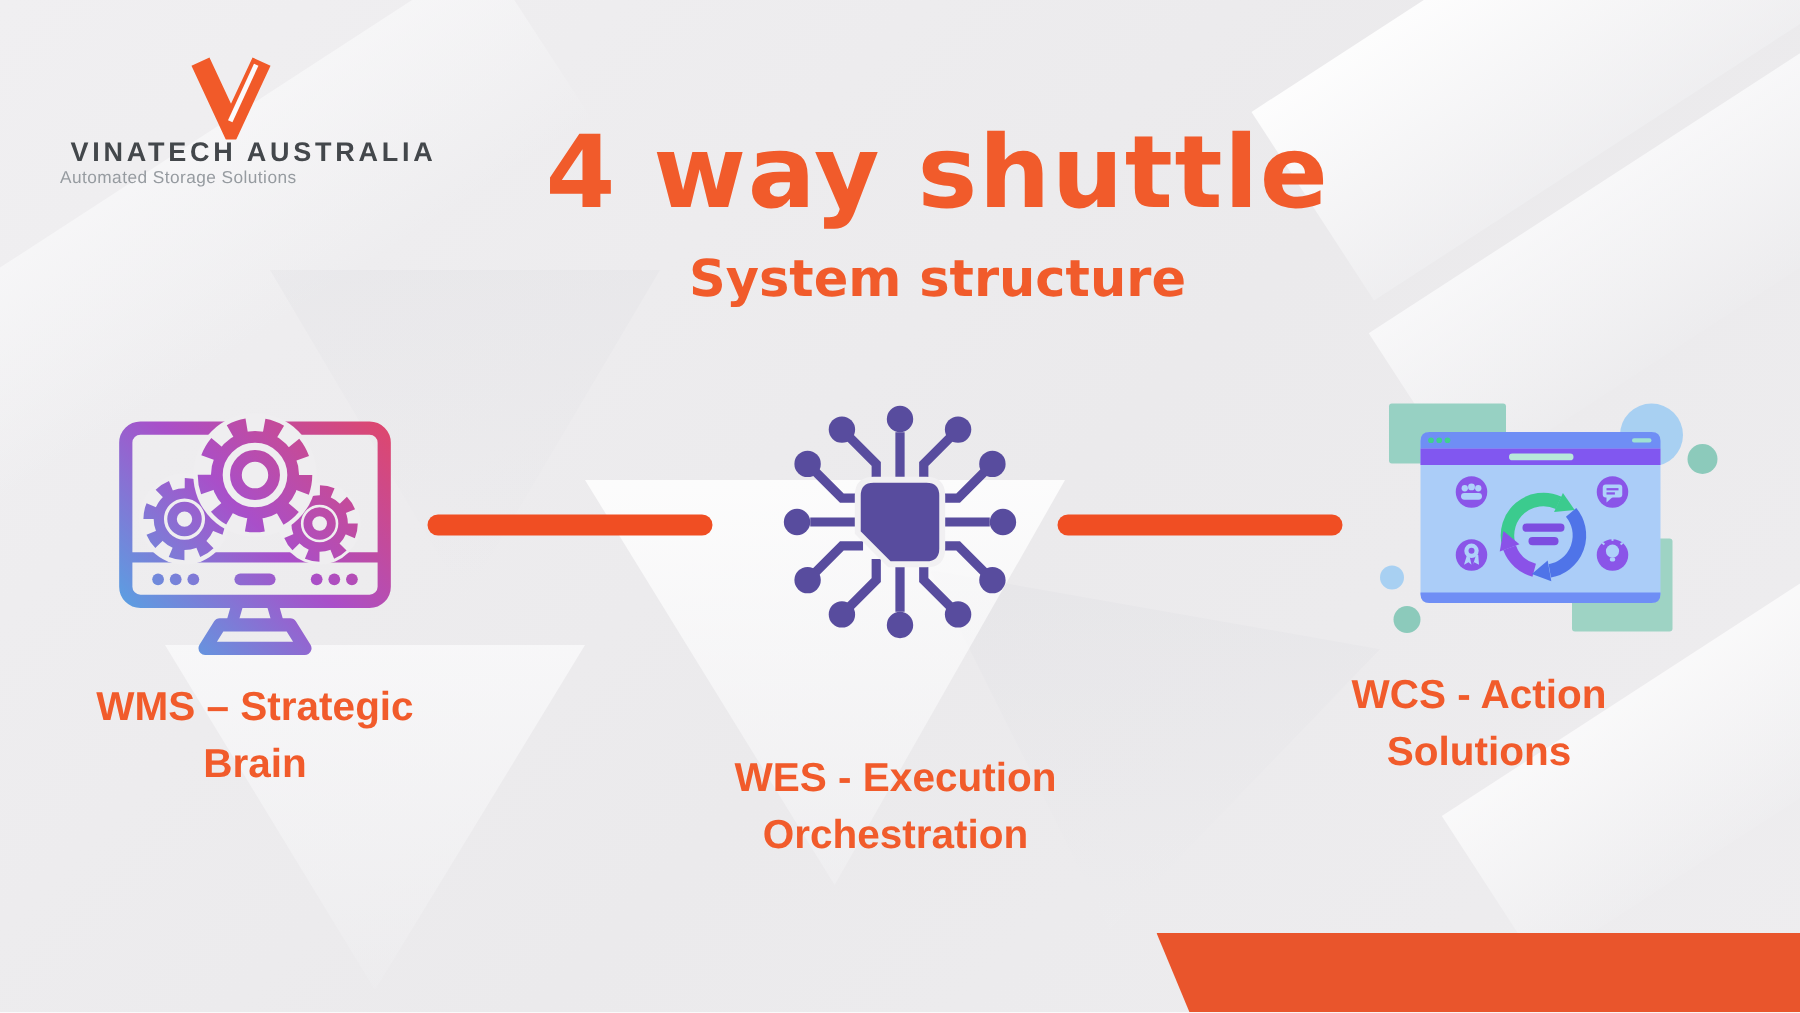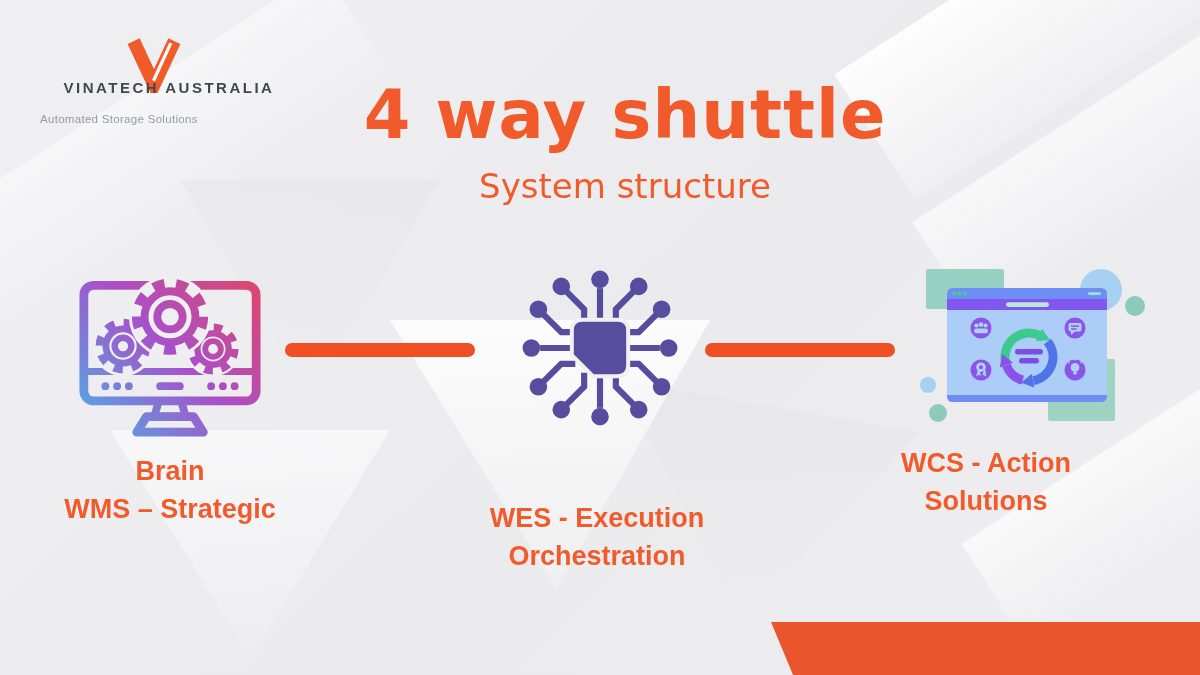--- a/index.html
+++ b/index.html
@@ -12,26 +12,26 @@
   .d2{left:110px;top:430px;width:280px;height:230px;background:linear-gradient(180deg,rgba(252,252,253,.7),rgba(240,240,242,.25));clip-path:polygon(0 0,100% 0,50% 100%);}
   .d3{left:830px;top:-90px;width:560px;height:150px;background:linear-gradient(180deg,rgba(255,255,255,.9),rgba(242,242,244,.5));transform:rotate(-33deg);}
   .d4{left:900px;top:60px;width:560px;height:120px;background:linear-gradient(180deg,rgba(251,251,252,.8),rgba(238,238,240,.35));transform:rotate(-33deg);}
   .d5{left:-120px;top:100px;width:520px;height:130px;background:linear-gradient(180deg,rgba(250,250,251,.65),rgba(238,238,240,.2));transform:rotate(-33deg);}
   .d6{left:620px;top:380px;width:300px;height:240px;background:linear-gradient(180deg,rgba(223,223,227,.35),rgba(240,240,242,.1));clip-path:polygon(0 0,100% 22%,40% 100%);}
   .d7{left:180px;top:180px;width:260px;height:220px;background:linear-gradient(180deg,rgba(222,222,226,.3),rgba(240,240,242,.05));clip-path:polygon(0 0,100% 0,50% 100%);}
   .d8{left:960px;top:420px;width:420px;height:120px;background:linear-gradient(180deg,rgba(255,255,255,.7),rgba(240,240,242,.3));transform:rotate(-33deg);}
 
   
   .logo-v{position:absolute;left:122px;top:36px;width:64px;height:57px;}
-  .brand{position:absolute;left:40px;top:79px;width:258px;text-align:center;font-size:15px;font-weight:700;letter-spacing:2.5px;color:#43474b;}
+  .brand{position:absolute;left:40px;top:91px;width:258px;text-align:center;font-size:18px;font-weight:700;letter-spacing:2.5px;color:#43474b;}
   .tagline{position:absolute;left:40px;top:113px;width:258px;text-align:left;font-size:11.5px;color:#969ba0;letter-spacing:.3px;}
 
   
   .title1{position:absolute;left:300px;top:76px;width:650px;text-align:center;font-family:"DejaVu Sans",sans-serif;font-size:67px;font-weight:800;color:var(--accent,#f2632d);letter-spacing:1px;}
-  .title2{position:absolute;left:300px;top:166px;width:650px;text-align:center;font-family:"DejaVu Sans",sans-serif;font-size:34px;font-weight:400;color:var(--accent,#f2632d);}
+  .title2{position:absolute;left:300px;top:166px;width:650px;text-align:center;font-family:"DejaVu Sans",sans-serif;font-size:34px;font-weight:700;color:var(--accent,#f2632d);}
 
   
   .icon-wms{position:absolute;left:72px;top:256px;width:196px;height:186px;}
   .icon-wes{position:absolute;left:512px;top:260px;width:176px;height:176px;}
   .icon-wcs{position:absolute;left:918px;top:254px;width:230px;height:194px;}
   .connector{position:absolute;top:343px;height:14px;border-radius:7px;background:var(--connector,#f04e23);}
   .c1{left:285px;width:190px;}
   .c2{left:705px;width:190px;}
   .node-label{position:absolute;width:320px;text-align:center;font-size:27px;font-weight:700;line-height:1.42;color:var(--accent,#f15b2b);}
   .l-wms{left:10px;top:452px;}
@@ -216,22 +216,22 @@
       <rect x="155.2" y="117.6" width="3.6" height="2.8" rx="1.2" fill="#aed1fa"></rect>
       <g stroke="#aed1fa" stroke-width="1.3">
         <line x1="157" y1="106.6" x2="157" y2="104.8"></line>
         <line x1="151.6" y1="109" x2="150.2" y2="107.8"></line>
         <line x1="162.4" y1="109" x2="163.8" y2="107.8"></line>
       </g>
     </g>
   </svg>
 
   <div class="node-label l-wms">
+    <div>WMS – Strategic</div>
     <div>Brain</div>
-    <div>WMS – Strategic</div>
   </div>
   <div class="node-label l-wes">
     <div>WES - Execution</div>
     <div>Orchestration</div>
   </div>
   <div class="node-label l-wcs">
     <div>WCS - Action</div>
     <div>Solutions</div>
   </div>
 

